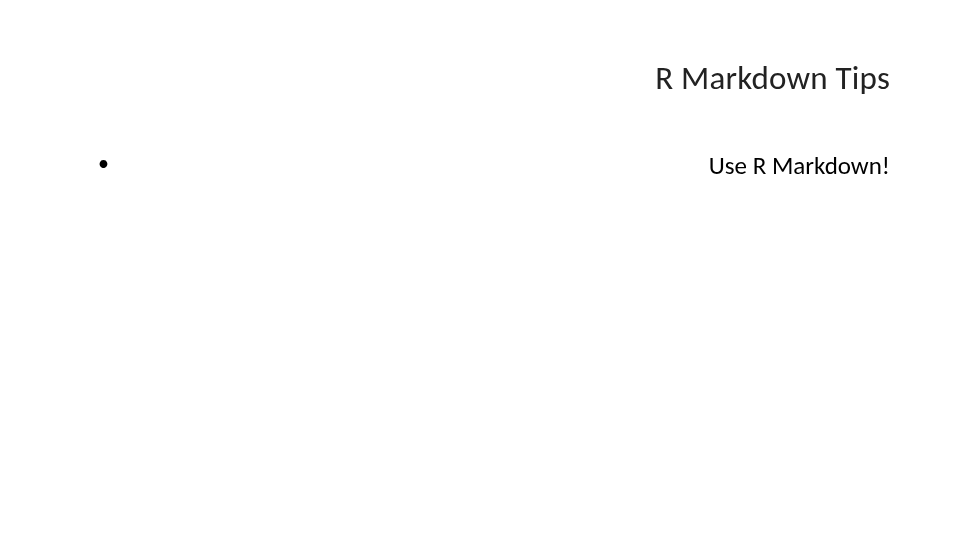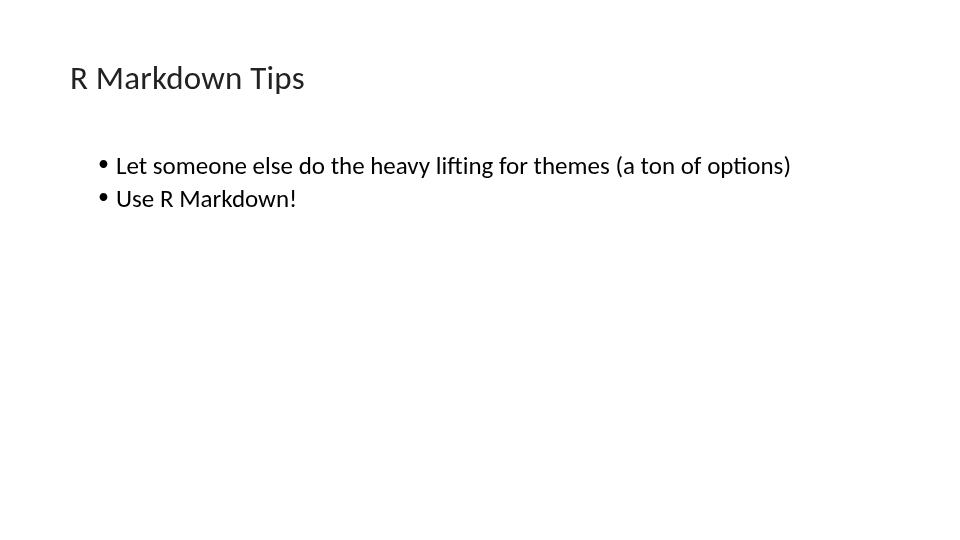--- a/index.html
+++ b/index.html
@@ -1,15 +1,15 @@
 <!DOCTYPE html>
 <html><head>
   <meta charset="utf-8">
   <style>
-    * { margin: 0; padding: 0; box-sizing: border-box; }
+    * { margin: 0; padding: 0; box-sizing: border-box; text-align: right; }
     body {
       width: 960px;
       height: 540px;
       background: #ffffff;
       font-family: Calibri, "Segoe UI", Arial, sans-serif;
       color: #000000;
       padding: 58px 70px 0 70px;
     }
     .title {
       font-size: 33px;
@@ -40,15 +40,14 @@
     .italic {
       font-style: italic;
     }
   </style>
 </head>
 <body>
 
 <h1 class="title">R Markdown Tips</h1>
 
 <ul class="bullet-list">
-  <li class="bullet-item">Let someone else do the heavy lifting for themes (a ton of options)</li>
   <li class="bullet-item">Use R Markdown!</li>
 </ul>
 
 </body></html>

